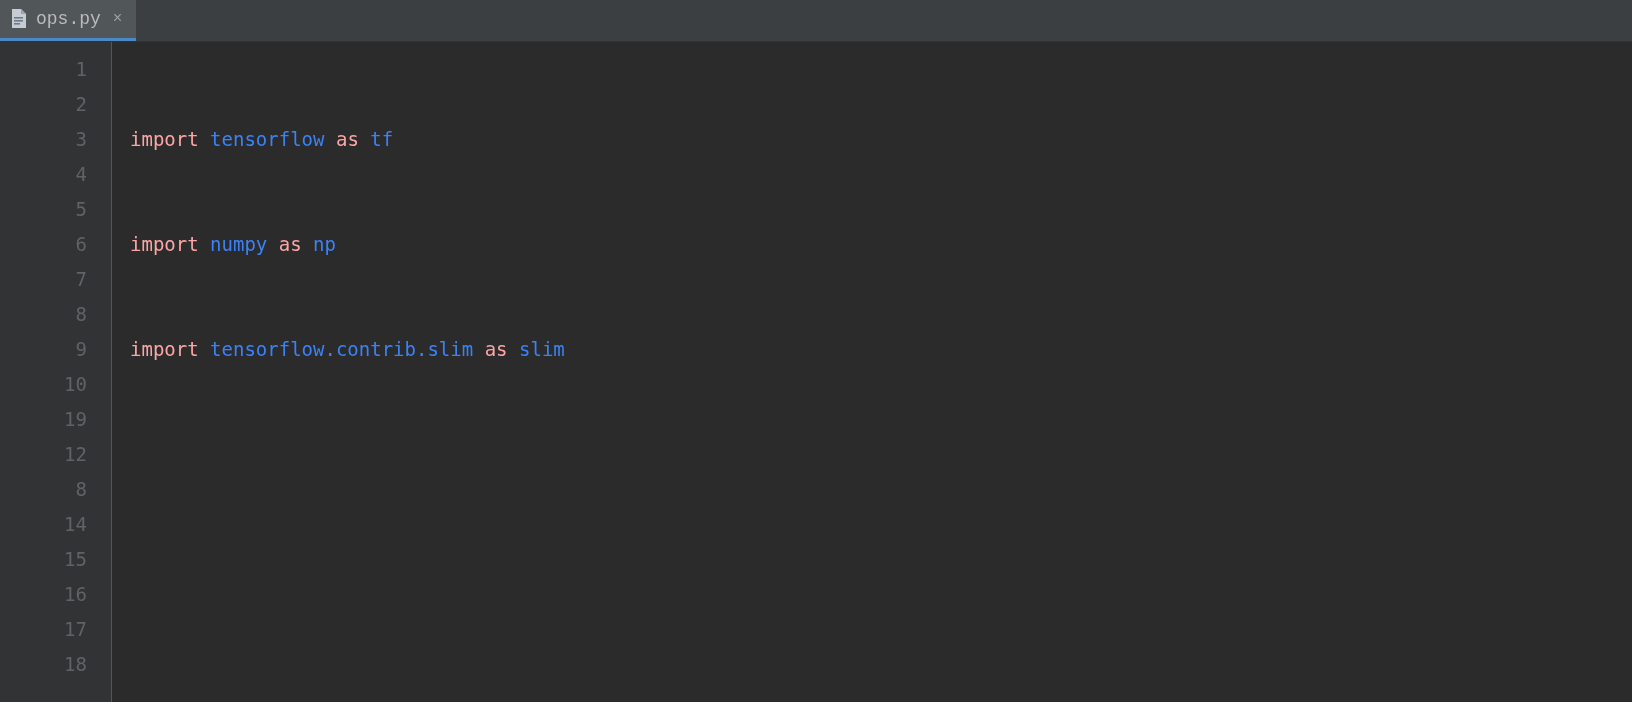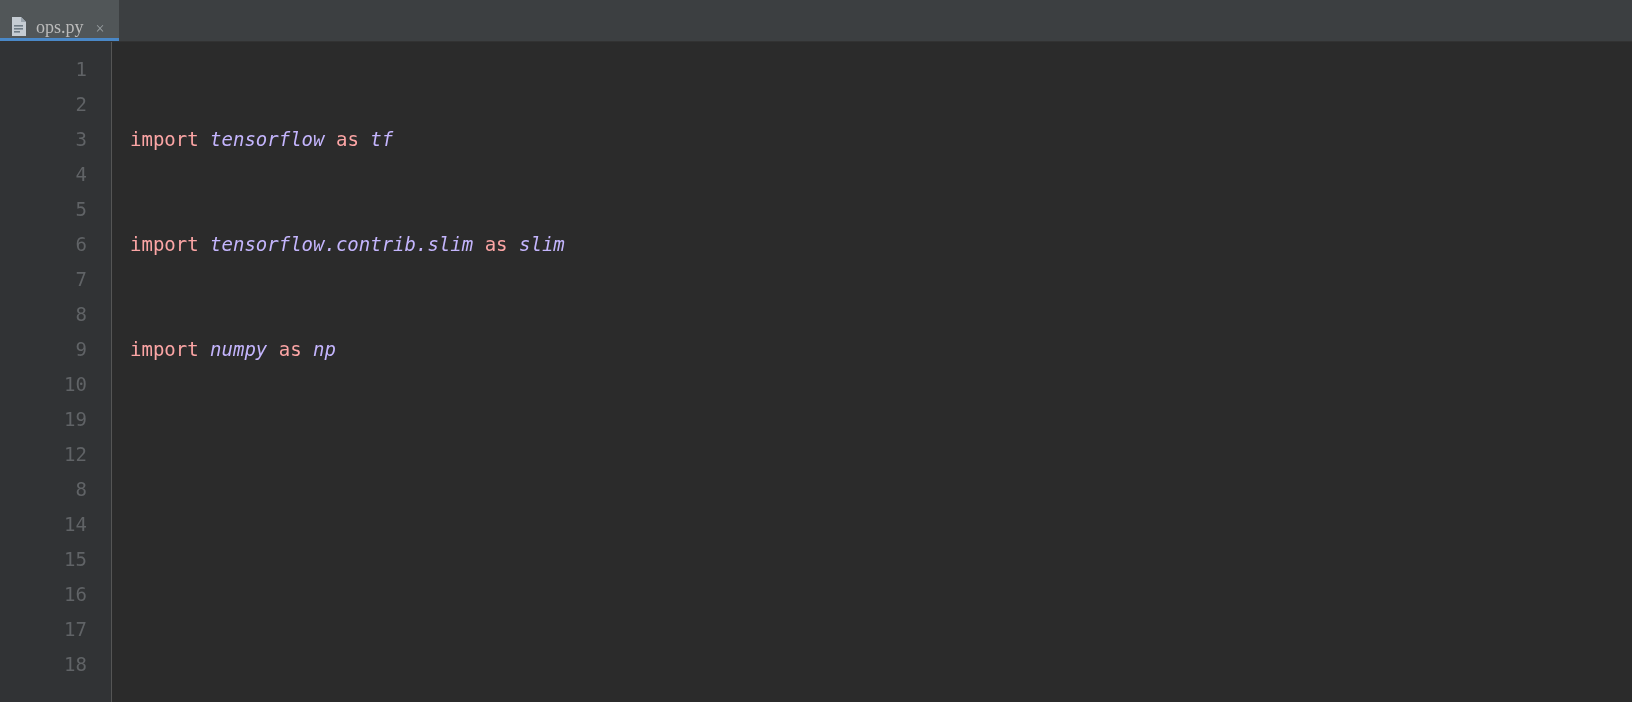--- a/index.html
+++ b/index.html
@@ -14,27 +14,27 @@
   }
   .tab-bar {
     background: #3c3f41;
     height: 42px;
     display: flex;
     align-items: stretch;
     border-bottom: 1px solid #323232;
   }
   .tab {
     display: flex;
-    align-items: flex-end;
+    align-items: center;
     padding: 0 14px 0 10px;
     background: #515658;
     color: #bbbbbb;
     border-bottom: 3px solid #4a88c7;
     gap: 8px;
-    font-family: Liberation Serif, serif;
+    font-family: Liberation Mono, monospace;
     font-size: 18px;
     cursor: pointer;
   }
   .tab .file-icon {
     width: 18px; height: 22px;
     position: relative;
   }
   .tab .file-icon svg { display:block; }
   .tab .close {
     color: #9aa0a3;
@@ -58,21 +58,21 @@
     border-right: 1px solid #555555;
   }
   .gutter div { height: 35px; }
   .code {
     padding: 10px 0 0 18px;
     line-height: 35px;
     white-space: pre;
   }
   .code .line { height: 35px; }
   .kw   { color: #fca5a5; }
-  .id   { color: #c4b5fd; font-style: italic; }
+  .id   { color: #3b82f6; }
 </style>
 </head>
 <body>
 
 <div class="tab-bar">
   <div class="tab">
     <span class="file-icon">
       <svg width="18" height="22" viewBox="0 0 18 22">
         <path d="M2 1 h9 l5 5 v14 h-14 z" fill="#c5ccd3"></path>
         <path d="M11 1 v5 h5 z" fill="#9aa4ad"></path>
@@ -103,22 +103,22 @@
     <div>8</div>
     <div>14</div>
     <div>15</div>
     <div>16</div>
     <div>17</div>
     <div>18</div>
   </div>
 
   <div class="code">
     <div class="line"><span class="kw">import</span> <span class="id">tensorflow</span> <span class="kw">as</span> <span class="id">tf</span></div>
+    <div class="line"><span class="kw">import</span> <span class="id">numpy</span> <span class="kw">as</span> <span class="id">np</span></div>
     <div class="line"><span class="kw">import</span> <span class="id">tensorflow.contrib.slim</span> <span class="kw">as</span> <span class="id">slim</span></div>
-    <div class="line"><span class="kw">import</span> <span class="id">numpy</span> <span class="kw">as</span> <span class="id">np</span></div>
     <div class="line"></div>
     
     
     
     
     
     
     
     
     

